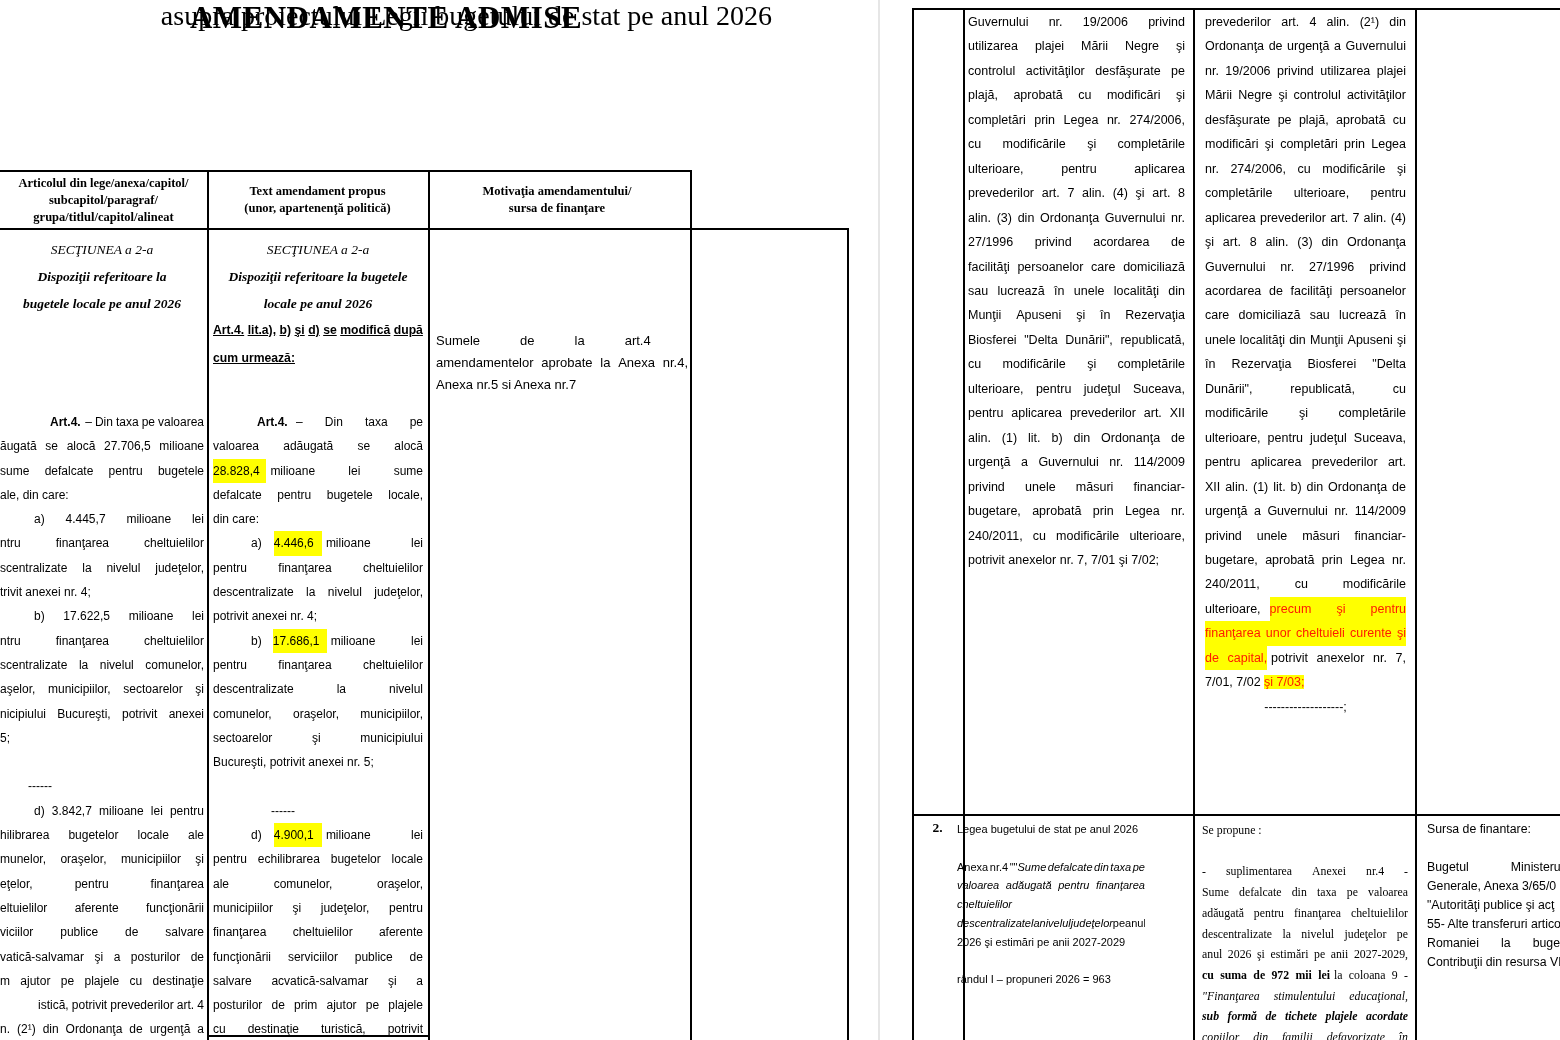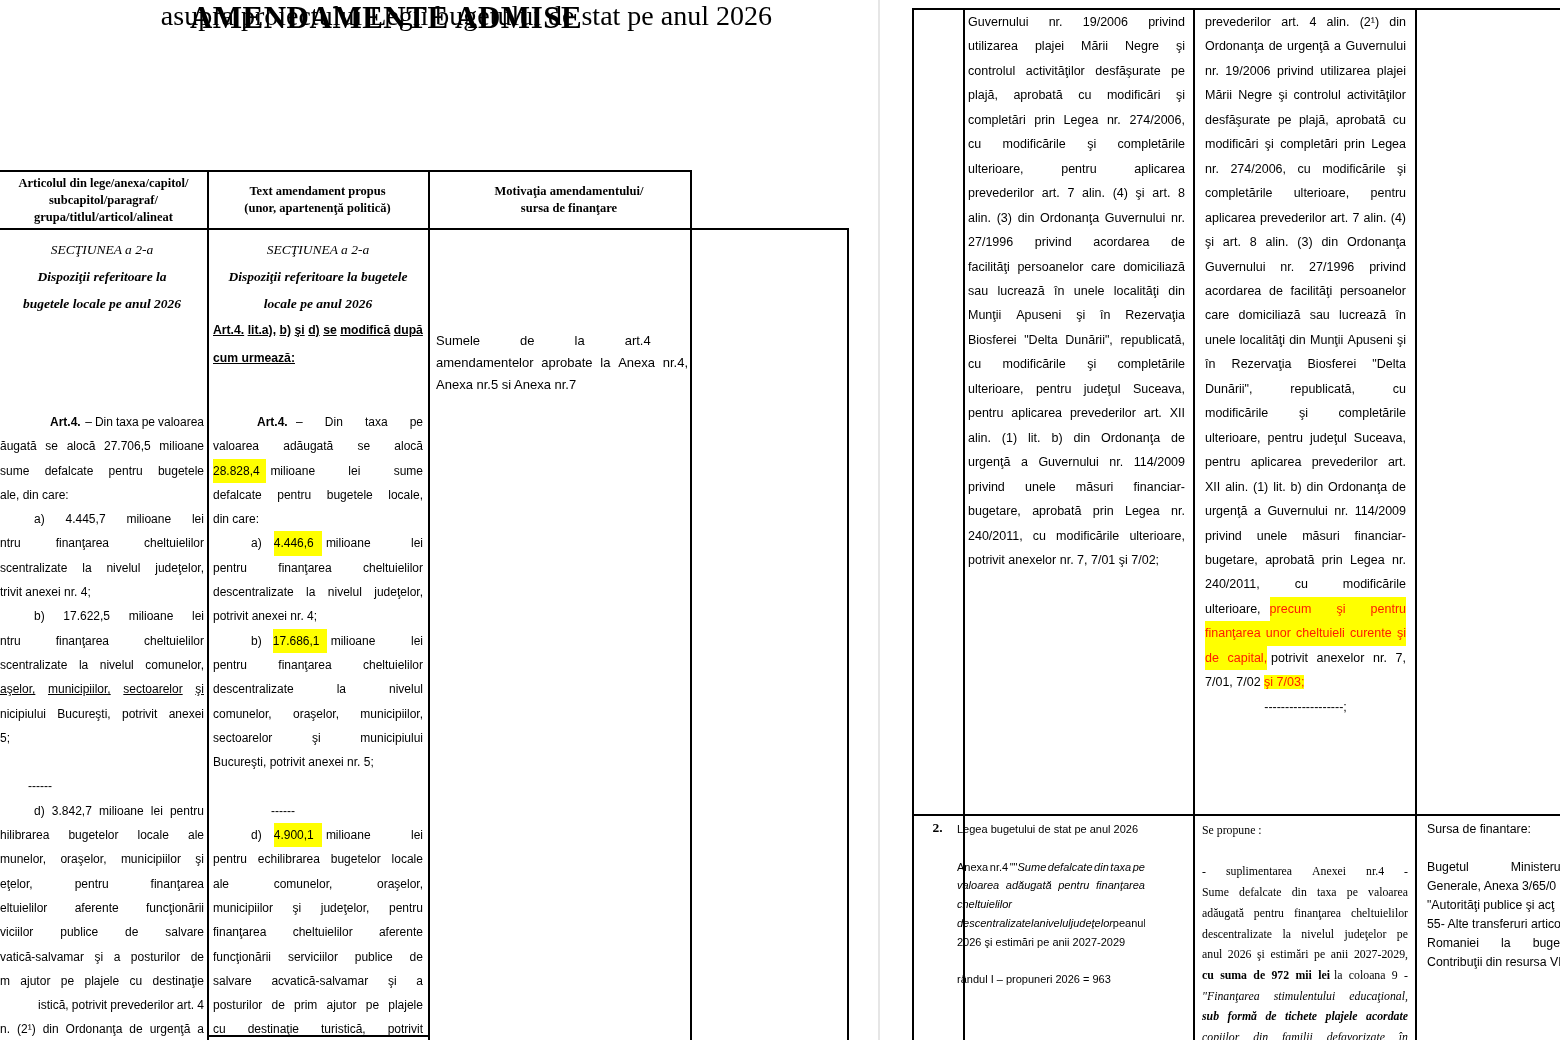--- a/index.html
+++ b/index.html
@@ -58,27 +58,27 @@
 <div class="hl" style="left:0;top:228px;width:847px;"></div>
 <div class="hl" style="left:207px;top:1035px;width:223px;"></div>
 <div class="vl" style="left:207px;top:170px;height:870px;"></div>
 <div class="vl" style="left:428px;top:170px;height:870px;"></div>
 <div class="vl" style="left:690px;top:170px;height:870px;"></div>
 <div class="vl" style="left:847px;top:228px;height:812px;"></div>
 
 <div class="hc" style="left:0;width:207px;">
     <div class="ln"><span class="seg">Articolul din lege/anexa/capitol/</span></div>
     <div class="ln"><span class="seg">subcapitol/paragraf/</span></div>
-    <div class="ln"><span class="seg">grupa/titlul/articol/alineat</span></div>
+    <div class="ln"><span class="seg">grupa/titlul/capitol/alineat</span></div>
   </div>
 <div class="hc" style="left:207px;width:221px;">
     <div class="ln"><span class="seg">Text amendament propus</span></div>
     <div class="ln"><span class="seg">(unor, apartenenţă politică)</span></div>
   </div>
-<div class="hc" style="left:428px;width:282px;">
+<div class="hc" style="left:416px;width:282px;">
     <div class="ln"><span class="seg">Motivaţia amendamentului/</span></div>
     <div class="ln"><span class="seg">sursa de finanţare</span></div>
   </div>
 
 <div class="c1h">
     <div class="ln ln-c"><span class="seg f-i f-s">SECŢIUNEA a 2-a</span></div>
     <div class="ln ln-c"><span class="seg f-b f-i f-s">Dispoziţii referitoare la</span></div>
     <div class="ln ln-c"><span class="seg f-b f-i f-s">bugetele locale pe anul 2026</span></div>
   </div>
 <div class="c1b">
@@ -153,21 +153,21 @@
     </div>
     <div class="ln ln-j">
       <span class="seg seg-j" style="flex-grow: 3;">
         <span>scentralizate</span>
         <span>la</span>
         <span>nivelul</span>
         <span>comunelor,</span>
       </span>
     </div>
     <div class="ln ln-j">
-      <span class="seg seg-j" style="flex-grow: 3; text-decoration: underline;">
+      <span class="seg seg-j" style="flex-grow: 3;">
         <span>aşelor,</span>
         <span>municipiilor,</span>
         <span>sectoarelor</span>
         <span>şi</span>
       </span>
     </div>
     <div class="ln ln-j">
       <span class="seg seg-j" style="flex-grow: 3;">
         <span>nicipiului</span>
         <span>Bucureşti,</span>

